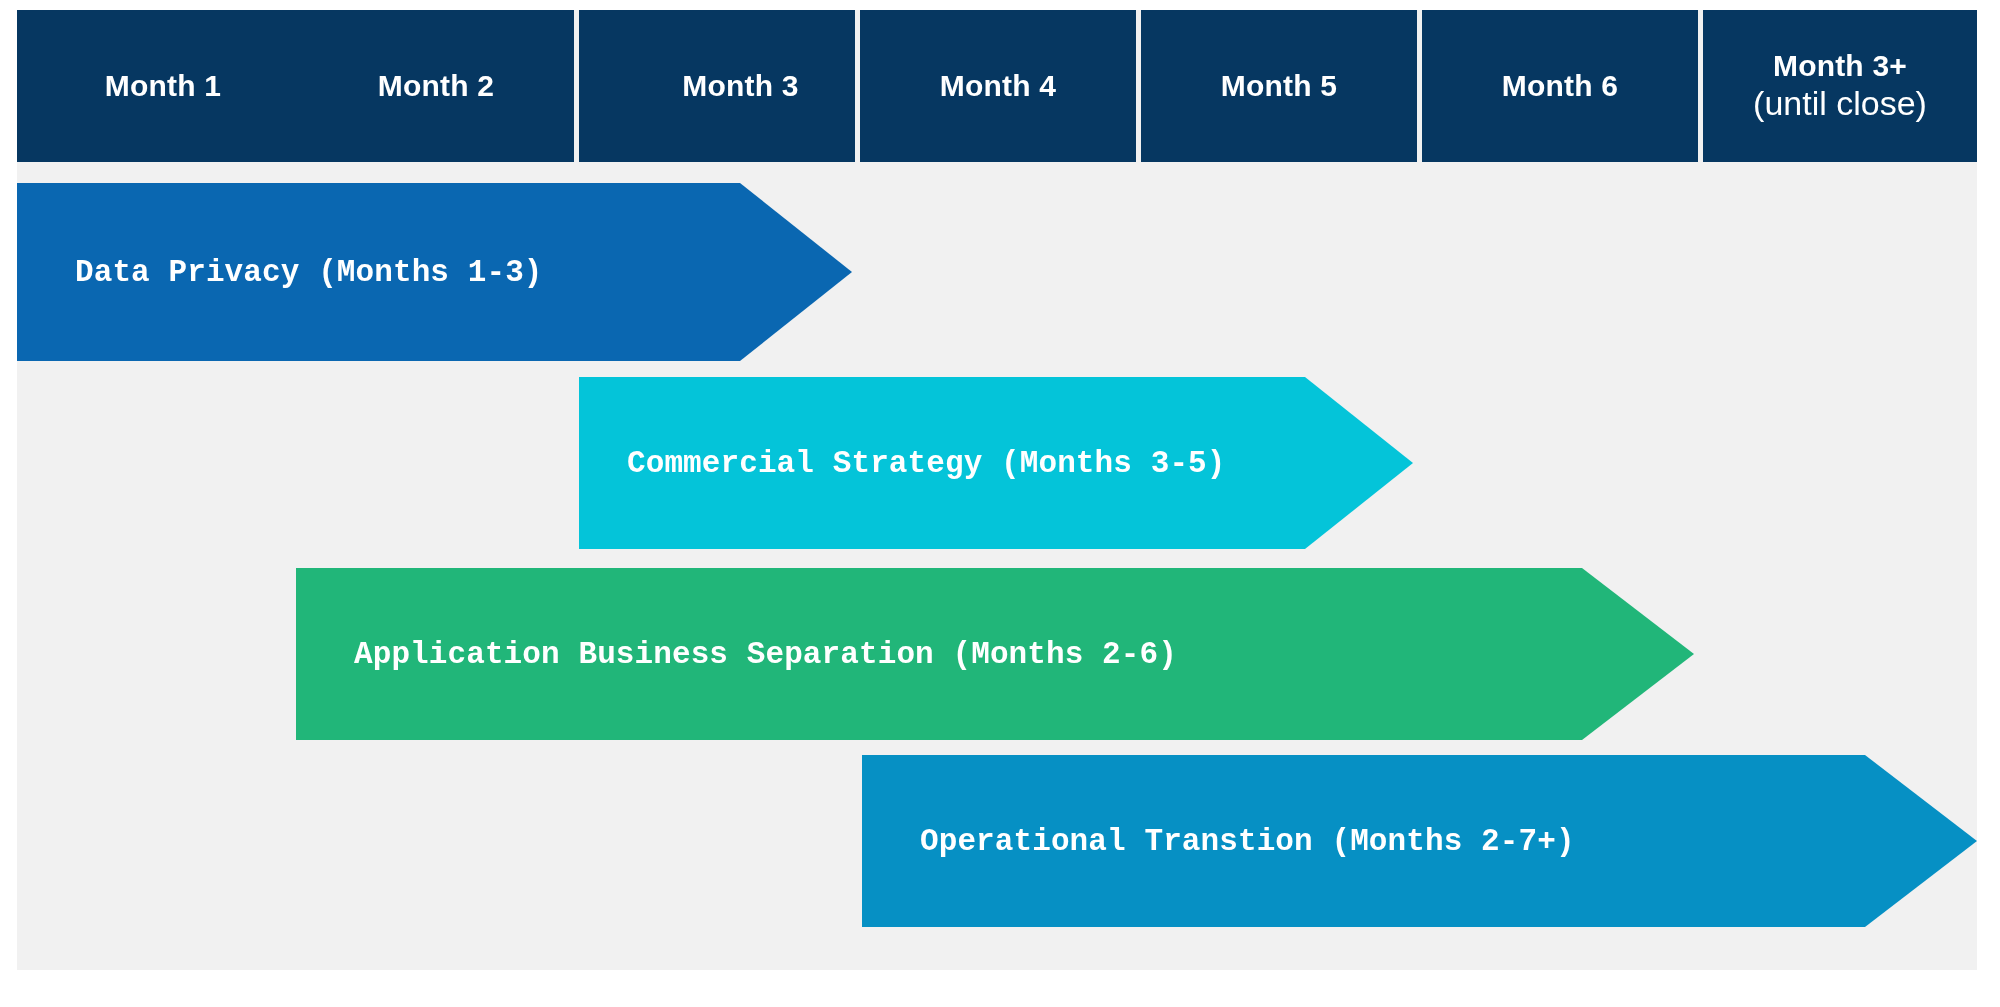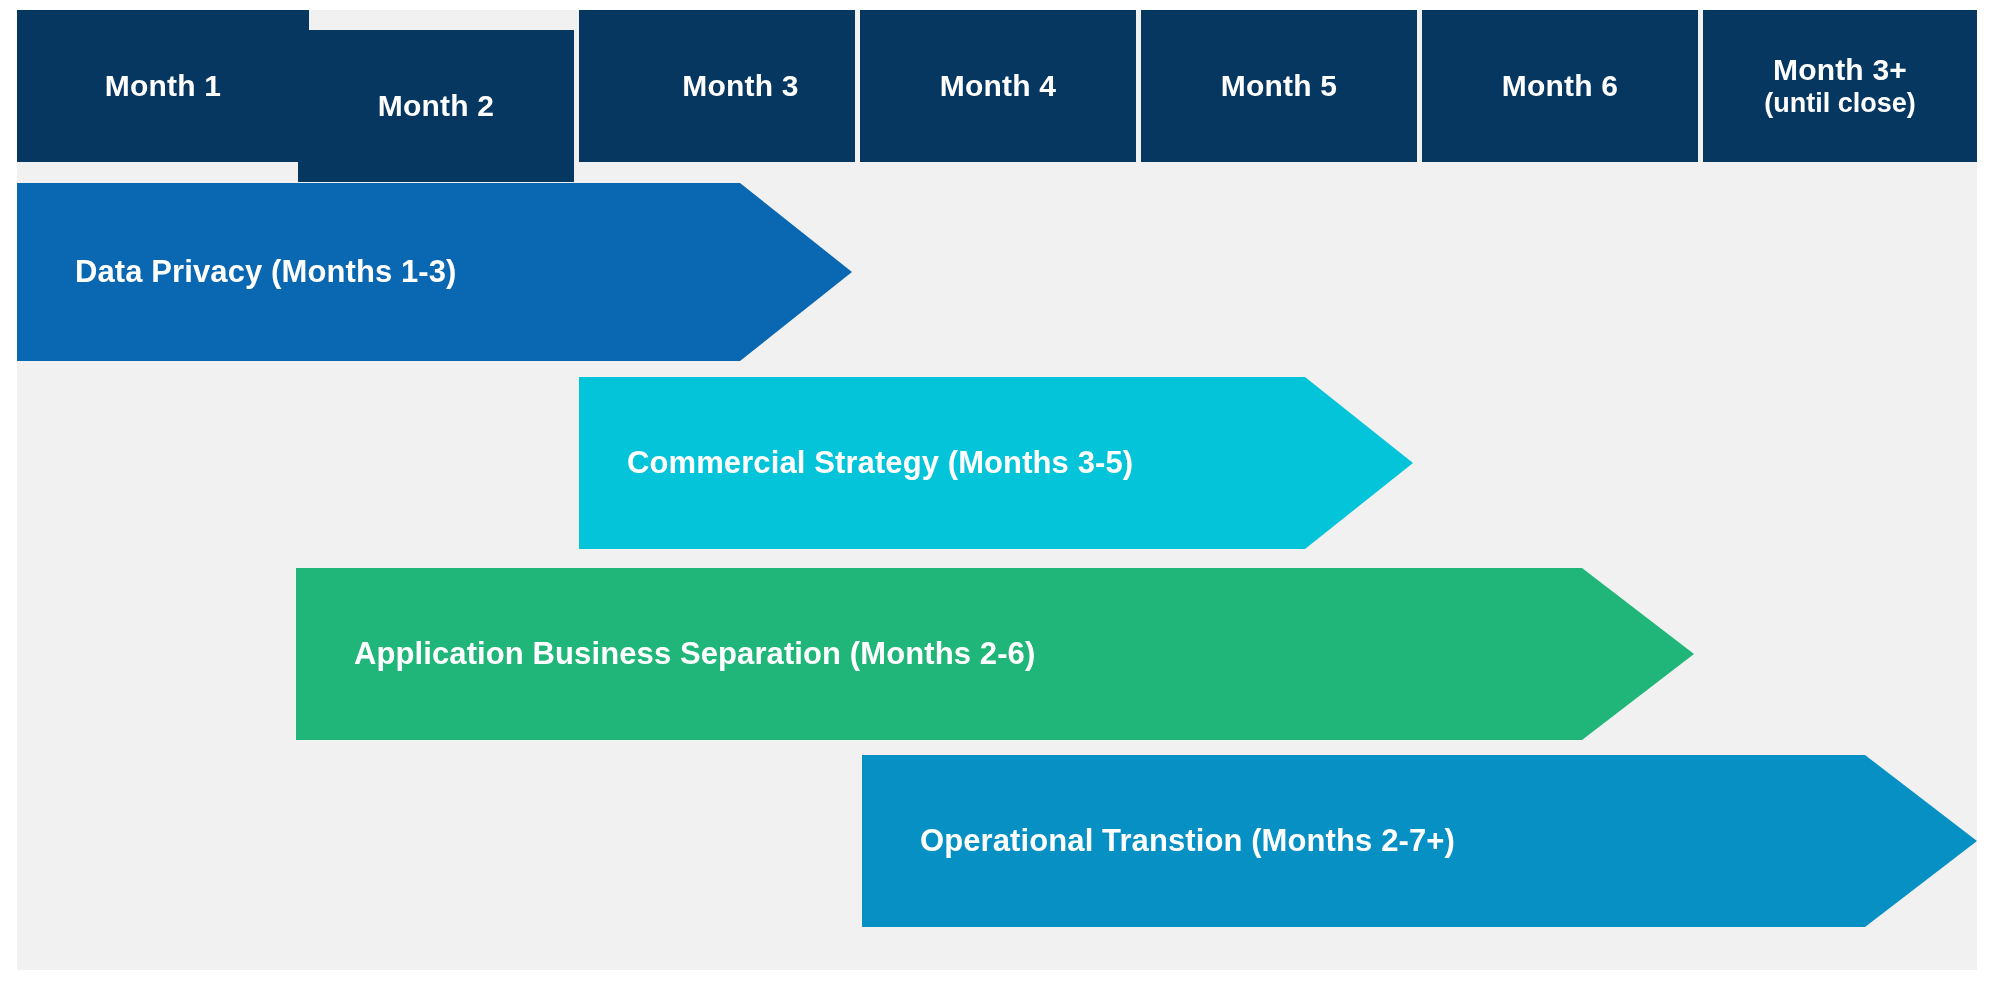--- a/index.html
+++ b/index.html
@@ -55,34 +55,35 @@
     color: #ffffff;
     font-size: 30px;
     font-weight: bold;
     letter-spacing: 0.2px;
     line-height: 1.15;
     text-align: center;
     white-space: nowrap;
   }
   .month-cell-sub {
     color: #ffffff;
-    font-size: 27px;
-    font-weight: bold;
+    font-size: 34px;
+    font-weight: normal;
     line-height: 1.15;
     text-align: center;
     white-space: nowrap;
   }
 
   
   #arrow-area {
     position: absolute;
     left: 0;
     top: 0;
     width: 2000px;
     height: 1007px;
+    font-family: Liberation Mono, monospace;
   }
   .arrow-bar {
     position: absolute;
     display: block;
   }
   .arrow-bar svg {
     display: block;
     width: 100%;
     height: 100%;
   }
@@ -106,21 +107,21 @@
 <div id="timeline-root">
 
   <div id="canvas-panel"></div>
 
   <div id="month-header-row">
 
     <div class="month-cell" style="left:0px; width:292px;">
       <div class="month-cell-title">Month 1</div>
     </div>
 
-    <div class="month-cell" style="left:281px; width:276px;margin-top:20px;">
+    <div class="month-cell" style="left:281px; width:276px;">
       <div class="month-cell-title">Month 2</div>
     </div>
 
     <div class="month-cell" style="left:562px; width:276px;padding-left:47px;">
       <div class="month-cell-title">Month 3</div>
     </div>
 
     <div class="month-cell" style="left:843px; width:276px;">
       <div class="month-cell-title">Month 4</div>
     </div>

